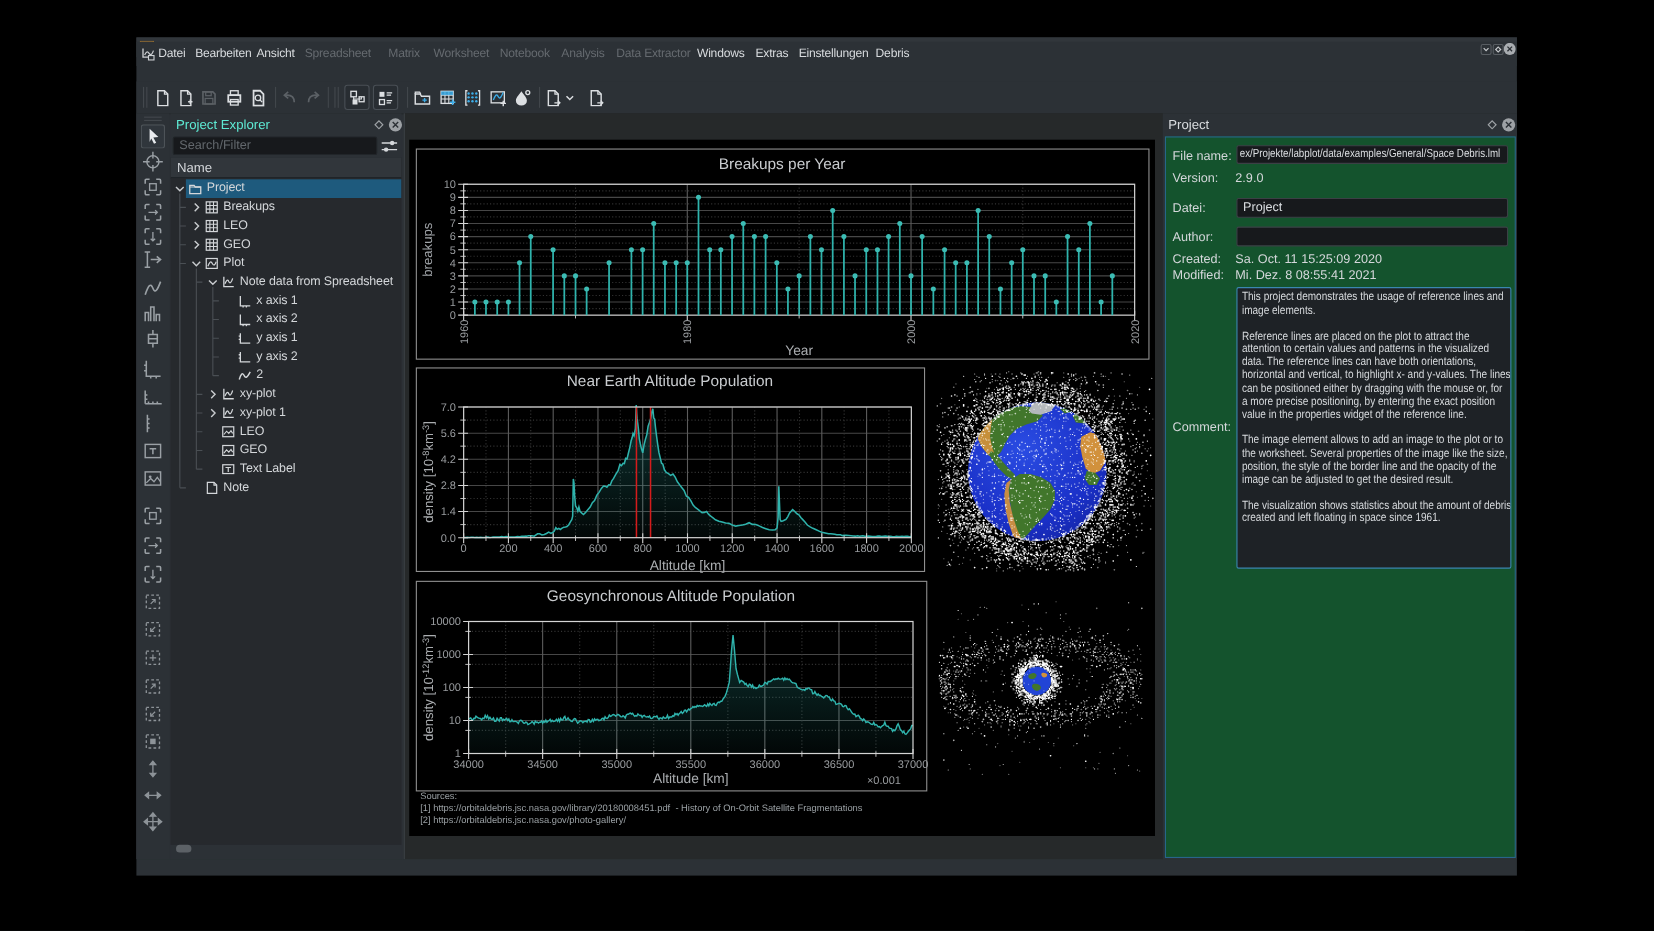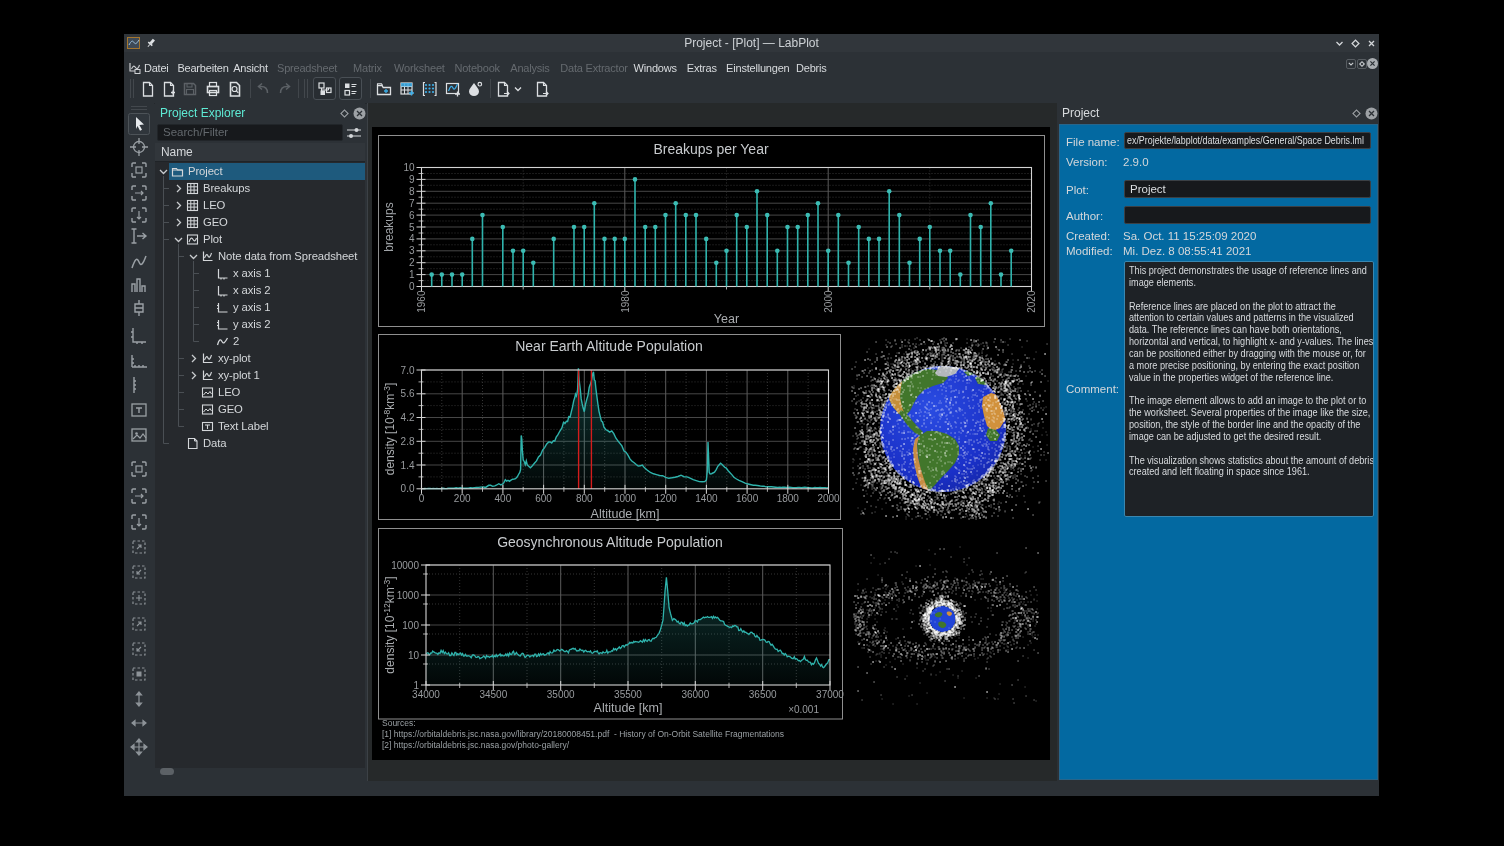--- a/index.html
+++ b/index.html
@@ -1,36 +1,36 @@
 <!DOCTYPE html>
 <html><head><meta charset="utf-8"><style>
 *{margin:0;padding:0;box-sizing:border-box}
 svg{display:block}
 html,body{width:1504px;height:846px;background:#000;font-family:"Liberation Sans",sans-serif;overflow:hidden}
 #win{position:absolute;left:124px;top:34px;width:1255px;height:762px;background:#2c3136;}
 .abs{position:absolute}
 #titlebar{left:0;top:0;width:1255px;height:18px;background:#31363b;}
 #titlebar .ttl{width:100%;text-align:center;font-size:12px;color:#ced2d6;line-height:19px}
-#menubar{left:0;top:23px;width:1255px;height:22px;background:#2c3136}
+#menubar{left:0;top:4px;width:1255px;height:22px;background:#2c3136}
 #menubar .mi{font-size:11px;letter-spacing:-0.2px;color:#d8dbde;line-height:22px}
 #menubar .dis{color:#656a6f}
 #toolbar{left:0;top:40px;width:1255px;height:29px;background:#2c3136;display:flex;align-items:center}
 #main{left:0;top:69px;width:1255px;height:678px;background:#2c3136;border-top:1px solid #24282c}
 #statusbar{left:0;top:747px;width:1255px;height:15px;background:#2c3136;font-size:10.5px;color:#d0d3d6}
 #lefttb{left:0;top:69px;width:30px;height:678px;background:#2c3136}
 #lefttb .lic{position:absolute;left:4px;width:22px;height:22px;display:flex;align-items:center;justify-content:center}
 #explorer{left:31px;top:69px;width:210px;height:678px;background:#2c3136}
 #exptitle{left:0;top:0;width:210px;height:20px;font-size:12px;color:#5eead4}
 #search{left:2px;top:21px;width:186px;height:17px;background:#17191c;border:1px solid #212529;border-radius:2px;color:#63686d;font-size:11.5px;line-height:15px;padding-left:5px}
 #tree{left:0;top:40px;width:210px;height:625px;overflow:hidden;background:#26292d;font-size:11.3px;letter-spacing:-0.1px;color:#d4d7da}
 #treehead{left:0;top:0;width:210px;height:19px;background:#31363b;border-bottom:1px solid #1f2327;color:#d4d7da;line-height:19px;padding-left:6px;font-size:12px}
 .trow{position:absolute;left:0;width:210px;height:17px;line-height:17px;white-space:nowrap}
 .tsel{background:#1e5a7d}
 #props{left:933px;top:69px;width:322px;height:678px;background:#2c3136}
-#propbox{left:2px;top:21px;width:319px;height:656px;border:1px solid #28658a;background:#0369a1}
+#propbox{left:2px;top:21px;width:319px;height:656px;border:1px solid #28658a;background:#14532d}
 .plabel{position:absolute;font-size:11.5px;color:#d4d7da;white-space:nowrap}
 .pinput{position:absolute;background:#17191c;border:1px solid #3b4045;border-radius:2px;font-size:11.5px;letter-spacing:0;color:#dcdfe2;padding:0 5px;white-space:nowrap;overflow:hidden}
 #comment{left:64px;top:136px;width:250px;height:256px;border:1px solid #3a87b0;border-radius:2px;background:#1e2226;overflow:hidden}
 #cmtin{position:absolute;left:4px;top:3px;width:288px;font-size:10.8px;line-height:11.85px;color:#d8dbde;transform:scaleX(0.845);transform-origin:0 0;white-space:nowrap}
 #mdi{left:243px;top:69px;width:690px;height:678px;background:#26292a;border-left:1px solid #3c4146}
 #page{position:absolute;left:4px;top:24px;width:678px;height:633px;background:#000}
 .wbtn{position:absolute;width:10px;height:10px;border:1px solid #585d62;border-radius:2px}
 </style></head><body>
 <div id="win">
     <div id="titlebar" class="abs">
@@ -610,21 +610,21 @@
           </span>
           <span class="abs" style="left:63px">Text Label</span>
         </div>
         <div class="trow" style="top:292px">
           <span class="abs" style="left:31px;top:2px">
             <svg width="13" height="13" viewBox="0 0 13 13" style="">
               <path d="M2.5 1.5h6l2.5 2.5v7.5h-8.5z" fill="none" stroke="#d4d7da" stroke-width="1.1"></path>
               <path d="M8.5 1.5V4H11" fill="none" stroke="#d4d7da" stroke-width="1"></path>
             </svg>
           </span>
-          <span class="abs" style="left:48px">Data</span>
+          <span class="abs" style="left:48px">Note</span>
         </div>
       </div>
       <div class="abs" style="left:5px;top:665px;width:14px;height:7px;border-radius:3.5px;background:#5c6166"></div>
     </div>
     <div id="props" class="abs">
       <div class="abs" style="left:5px;top:3px;font-size:12px;color:#d8dbde">Project</div>
       <span class="abs" style="left:295px;top:6px">
         <svg width="9" height="9" viewBox="0 0 9 9" style="">
           <rect x="2" y="2" width="5" height="5" fill="none" stroke="#9da1a5" stroke-width="1.1" transform="rotate(45 4.5 4.5)"></rect>
         </svg>
@@ -635,21 +635,21 @@
           <path d="M4 4l5 5M9 4 4 9" stroke="#2c3136" stroke-width="1.3"></path>
         </svg>
       </span>
       <div id="propbox" class="abs">
         <div class="plabel" style="left:6px;top:11px">File name:</div>
         <div class="pinput" style="left:64px;top:7px;width:247px;height:17px">
           <div style="position:absolute;left:2px;top:0;width:287px;line-height:15px;font-size:10.6px;transform:scaleX(0.838);transform-origin:0 0;white-space:nowrap">ex/Projekte/labplot/data/examples/General/Space Debris.lml</div>
         </div>
         <div class="plabel" style="left:6px;top:31px">Version:</div>
         <div class="plabel" style="left:63px;top:31px">2.9.0</div>
-        <div class="plabel" style="left:6px;top:59px">Plot:</div>
+        <div class="plabel" style="left:6px;top:59px">Datei:</div>
         <div class="pinput" style="left:64px;top:55px;width:247px;height:18px;line-height:16px;">Project</div>
         <div class="plabel" style="left:6px;top:85px">Author:</div>
         <div class="pinput" style="left:64px;top:81px;width:247px;height:18px;line-height:16px;"></div>
         <div class="plabel" style="left:6px;top:105px">Created:</div>
         <div class="plabel" style="left:63px;top:105px">Sa. Oct. 11 15:25:09 2020</div>
         <div class="plabel" style="left:6px;top:120px">Modified:</div>
         <div class="plabel" style="left:63px;top:120px">Mi. Dez. 8 08:55:41 2021</div>
         <div class="plabel" style="left:6px;top:258px">Comment:</div>
         <div id="comment" class="abs">
           <div id="cmtin">This project demonstrates the usage of reference lines and<br>image elements.<br><br>Reference lines are placed on the plot to attract the<br>attention to certain values and patterns in the visualized<br>data. The reference lines can have both orientations,<br>horizontal and vertical, to highlight x- and y-values. The lines<br>can be positioned either by dragging with the mouse or, for<br>a more precise positioning, by entering the exact position<br>value in the properties widget of the reference line.<br><br>The image element allows to add an image to the plot or to<br>the worksheet. Several properties of the image like the size,<br>position, the style of the border line and the opacity of the<br>image can be adjusted to get the desired result.<br><br>The visualization shows statistics about the amount of debris<br>created and left floating in space since 1961.</div>

